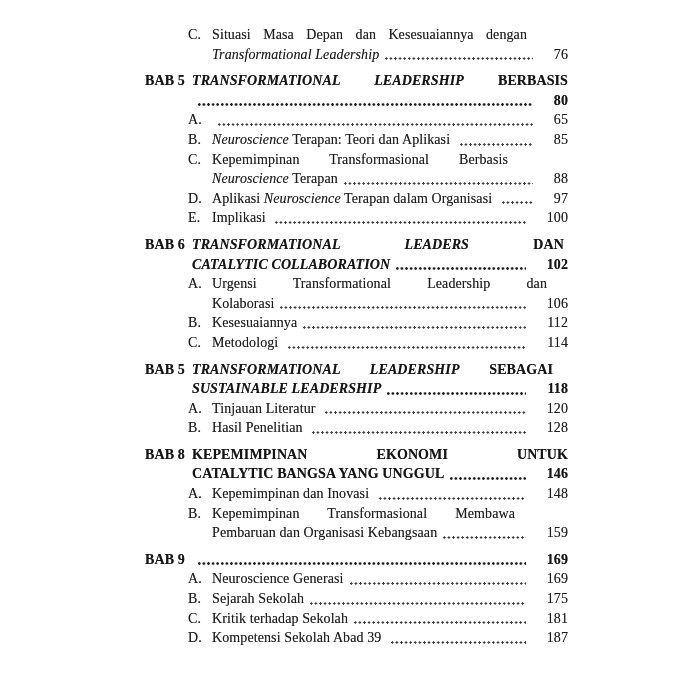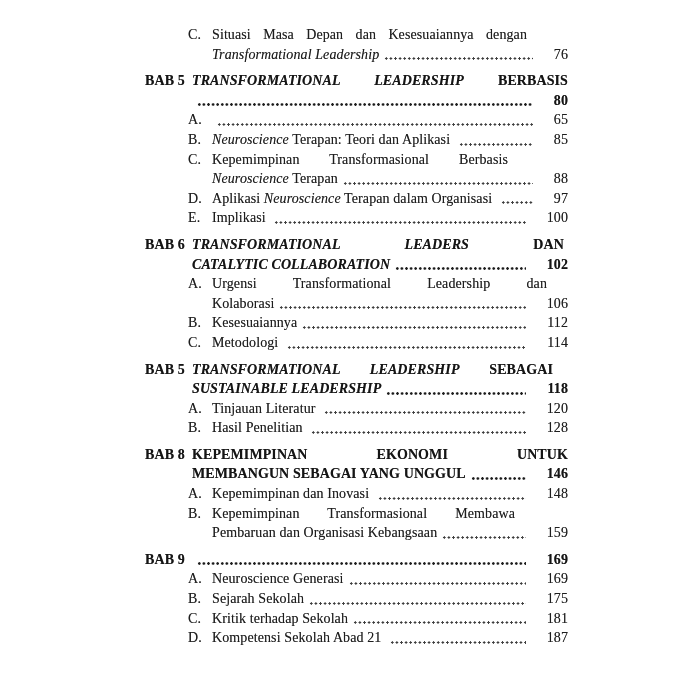--- a/index.html
+++ b/index.html
@@ -232,21 +232,21 @@
             </div>
           </div>
         </div>
       </section>
       <section class="chapter-block">
         <div class="chapter-head">
           <span class="bab">BAB 8</span>
           <div class="chapter-title">
             <div class="line justify"><span class="txt"><span class="seg">KEPEMIMPINAN EKONOMI UNTUK</span></span></div>
             <div class="line">
-              <span class="txt"><span class="seg">MEMBANGUN SEBAGAI YANG UNGGUL</span></span>
+              <span class="txt"><span class="seg">CATALYTIC BANGSA YANG UNGGUL</span></span>
               <span class="leader"></span>
               <span class="pagenum">146</span>
             </div>
           </div>
         </div>
         <div class="sub">
           <span class="letter">A.</span>
           <div class="sub-lines">
             <div class="line">
               <span class="txt"><span class="seg">Kepemimpinan dan Inovasi </span></span>
@@ -304,21 +304,21 @@
               <span class="txt"><span class="seg">Kritik terhadap Sekolah</span></span>
               <span class="leader"></span>
               <span class="pagenum">181</span>
             </div>
           </div>
         </div>
         <div class="sub">
           <span class="letter">D.</span>
           <div class="sub-lines">
             <div class="line">
-              <span class="txt"><span class="seg">Kompetensi Sekolah Abad 21 </span></span>
+              <span class="txt"><span class="seg">Kompetensi Sekolah Abad 39 </span></span>
               <span class="leader"></span>
               <span class="pagenum">187</span>
             </div>
           </div>
         </div>
       </section>
     </div>
 </div>
 
 </body></html>

